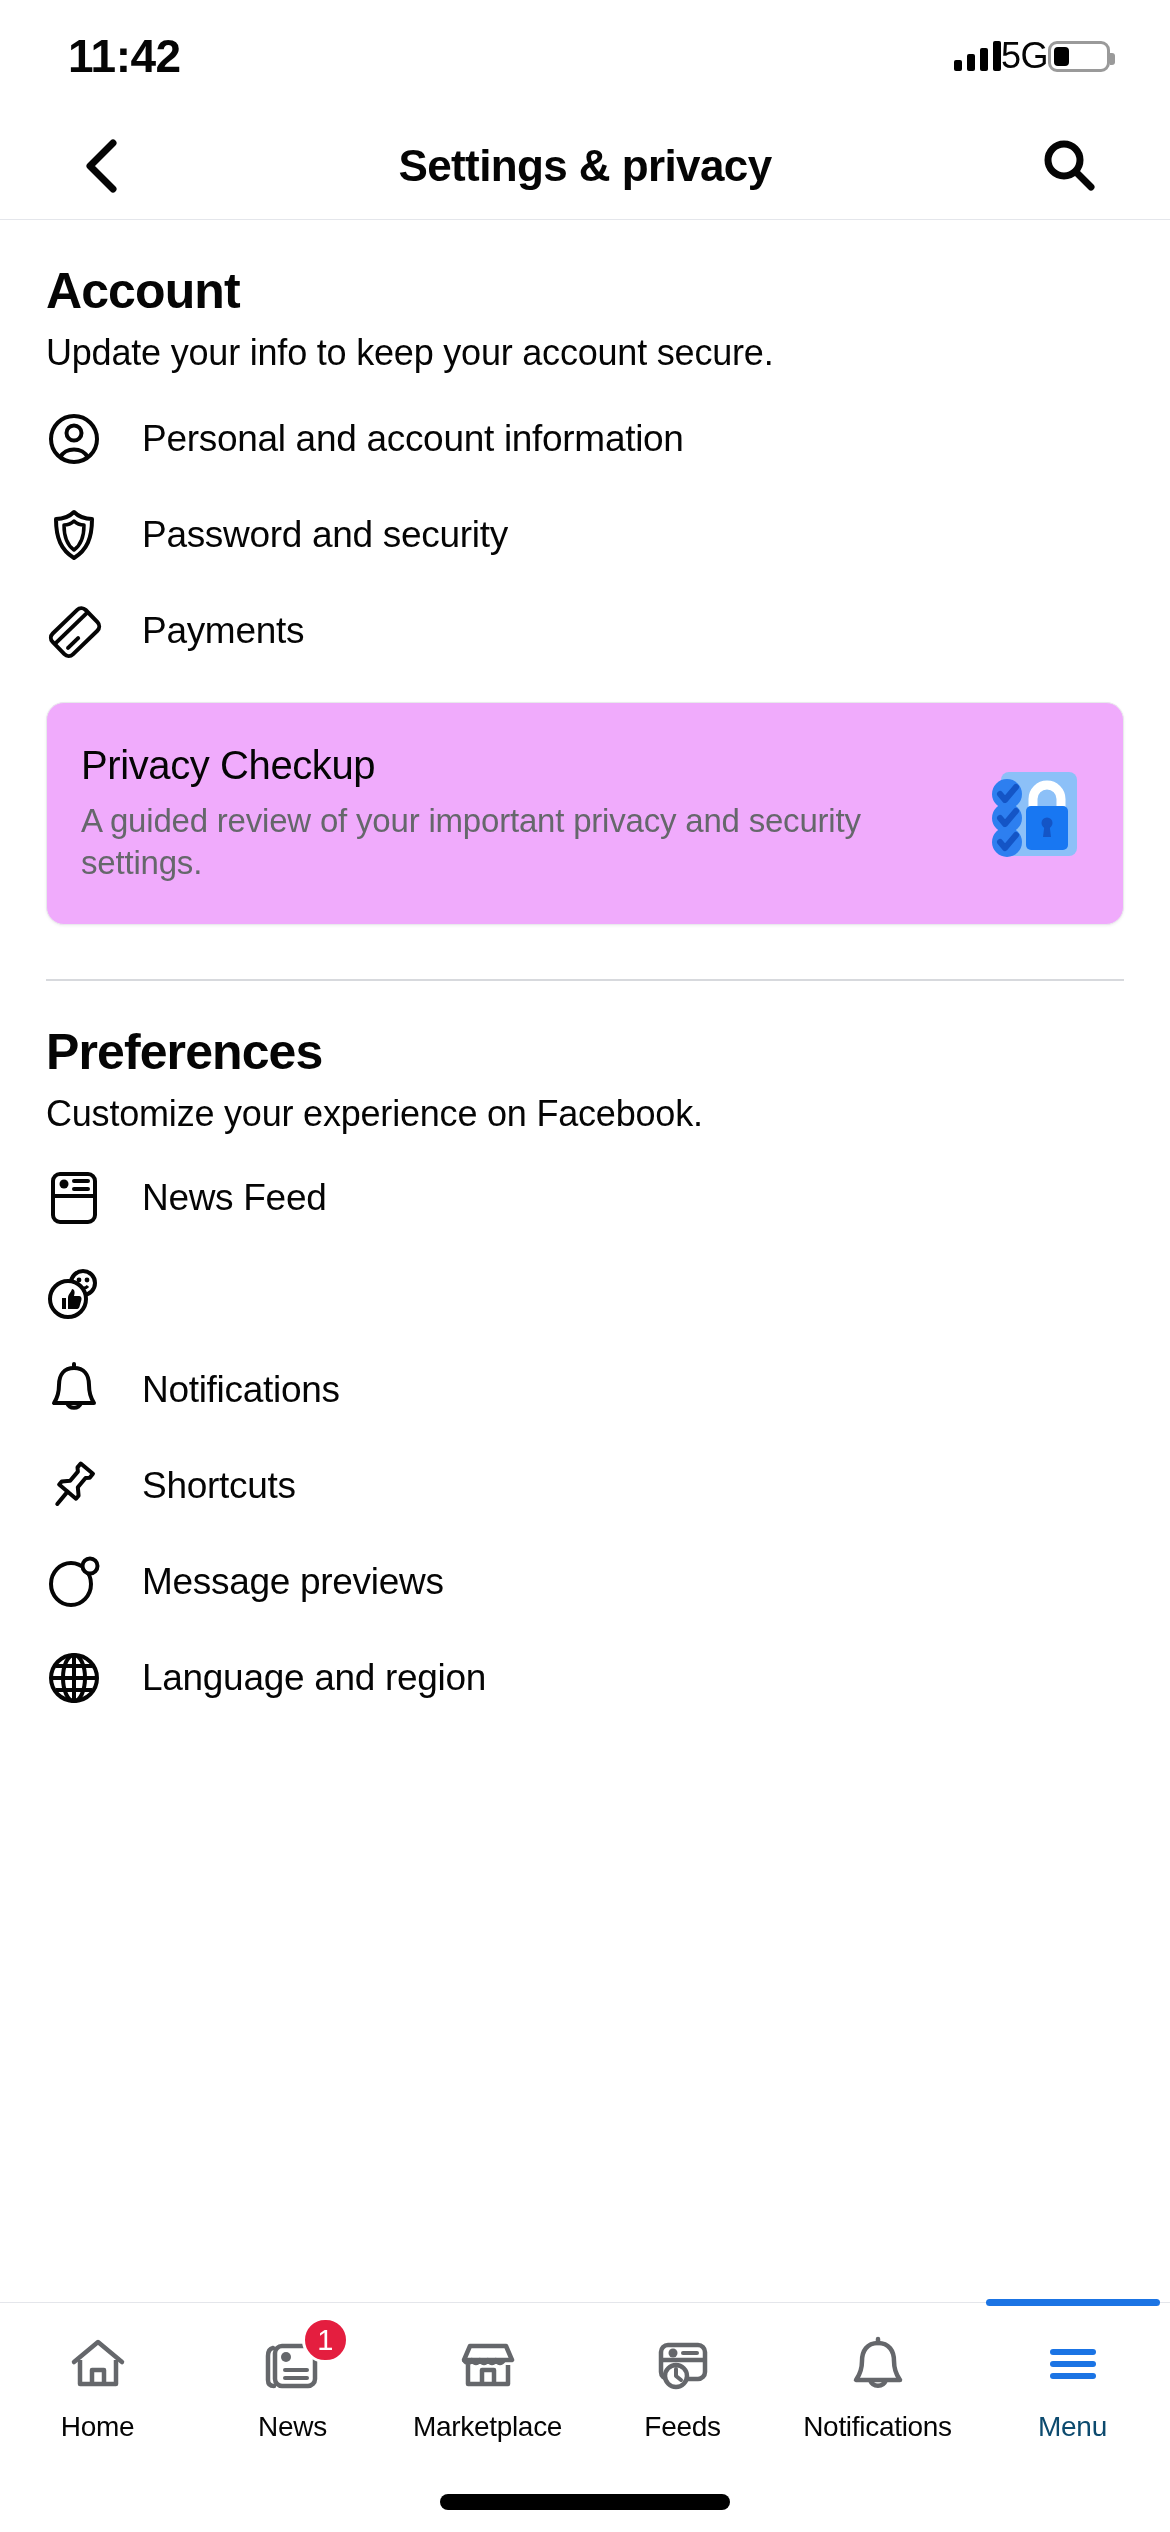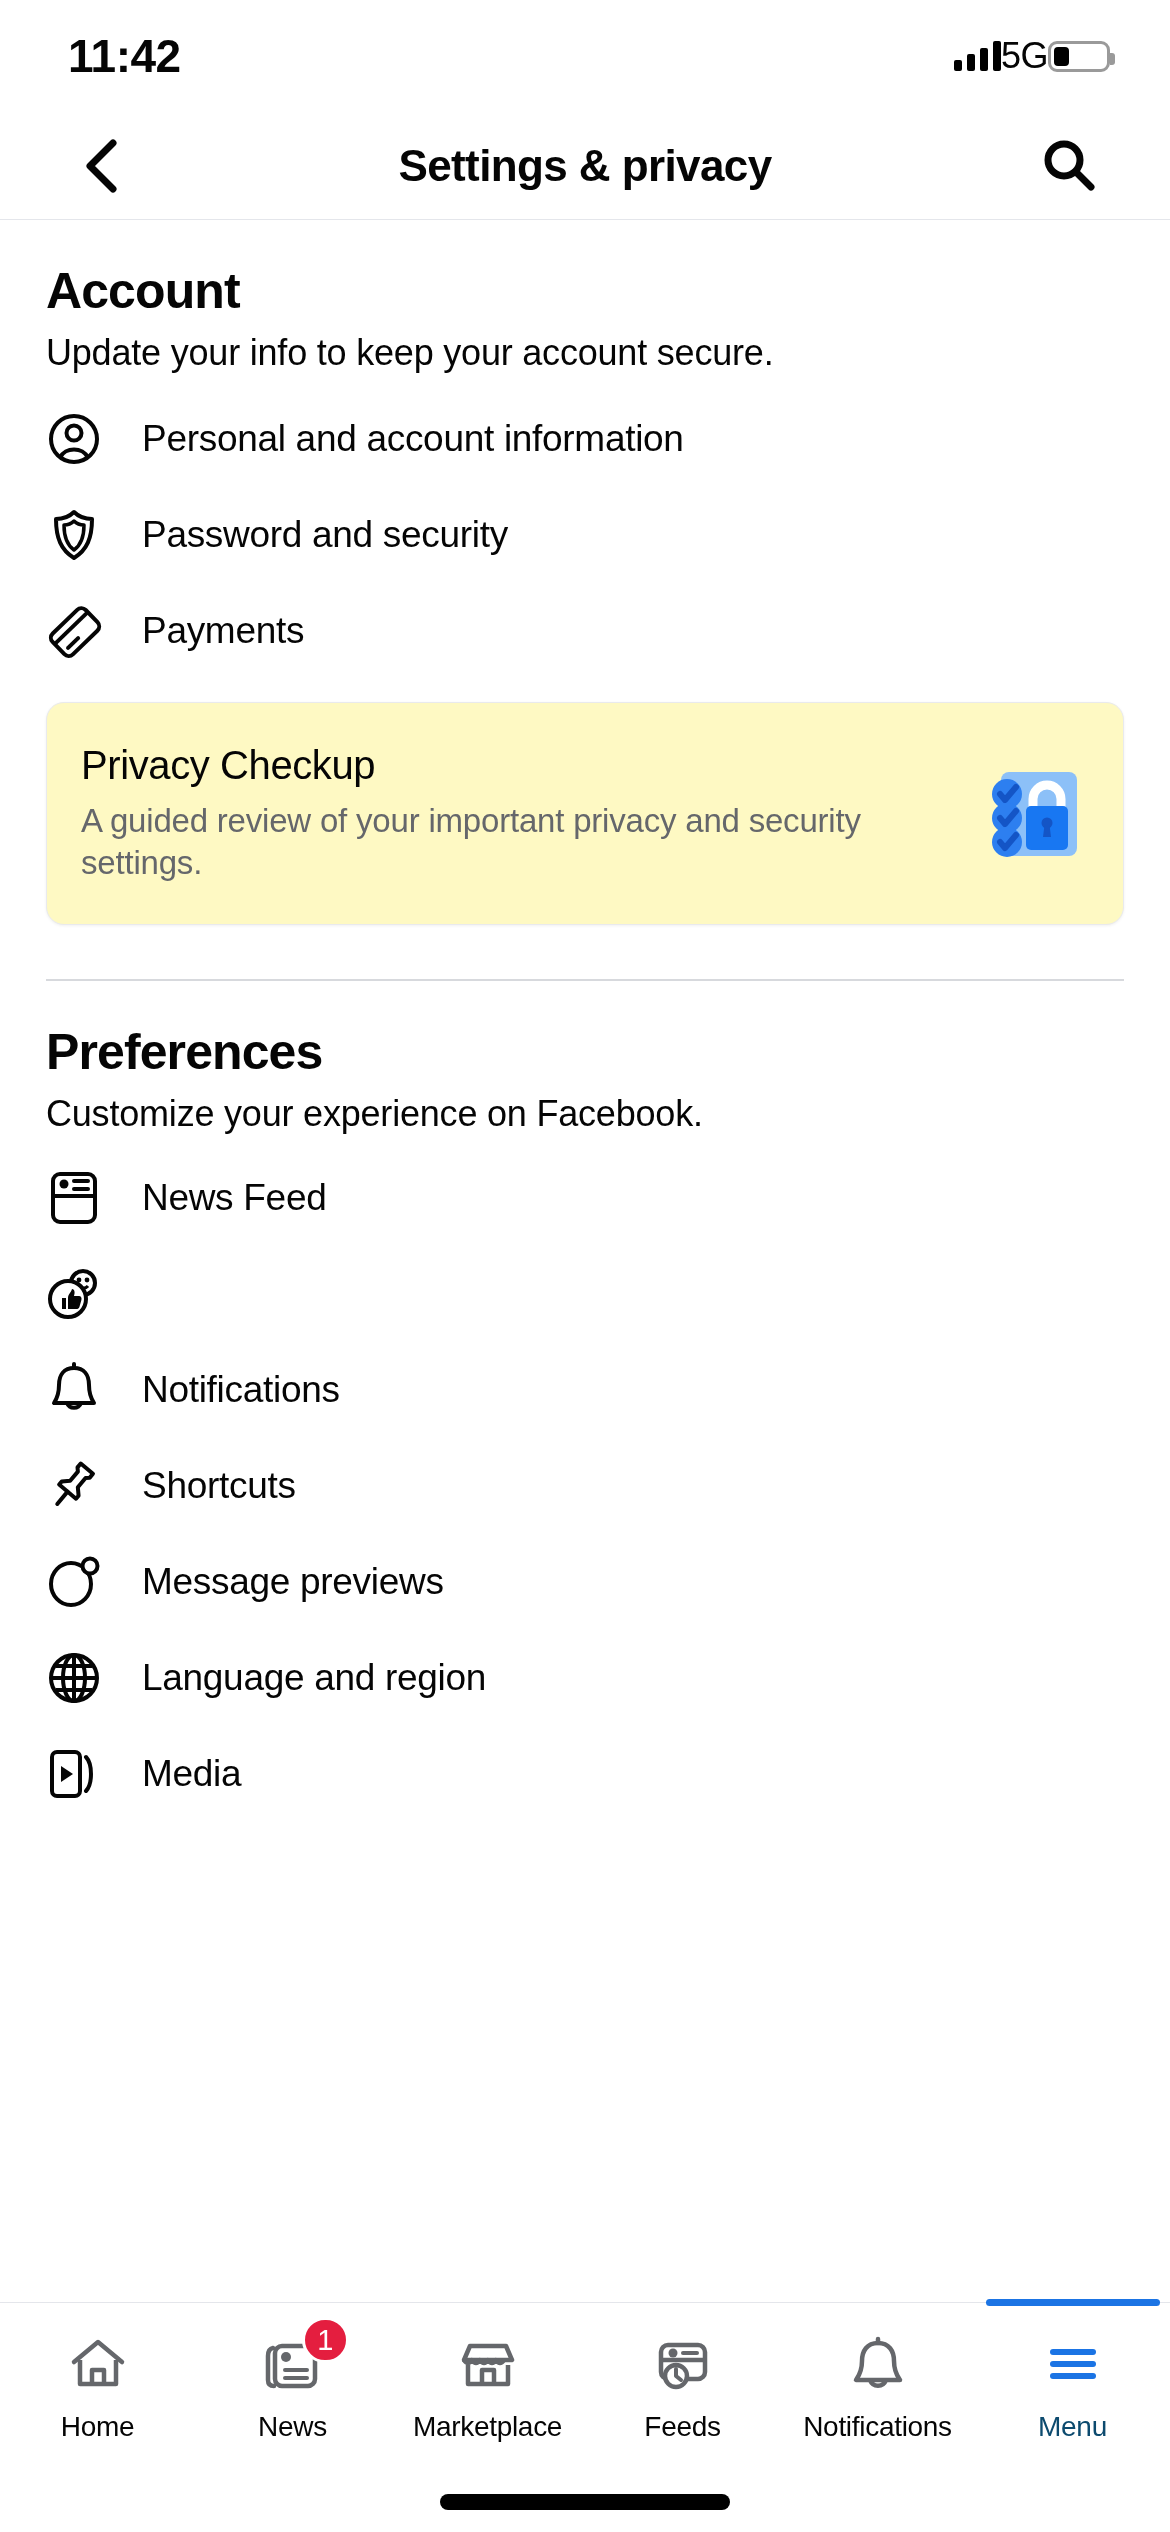--- a/index.html
+++ b/index.html
@@ -59,21 +59,21 @@
   .row .lbl { font-size:37px; letter-spacing:-0.3px; }
 
   .rows-account { margin-top:24px; }
   .rows-prefs { margin-top:22px; }
 
   
   .card {
     margin:30px 0 0 0;
     border:1px solid #e9eaed;
     border-radius:18px;
-    background:#fef9c3;
+    background:#f0abfc;
     box-shadow:0 1px 3px rgba(0,0,0,0.06);
     padding:40px 34px 40px 34px;
     display:flex; align-items:center; gap:28px;
   }
   .card-txt { flex:1; }
   .card-title { font-size:40px; font-weight:500; letter-spacing:-0.4px; }
   .card-sub { font-size:33px; color:#65676b; line-height:1.28; margin-top:12px; letter-spacing:-0.2px; }
   .card-art { width:108px; height:108px; flex:0 0 108px; }
 
   .divider {
@@ -284,30 +284,20 @@
             <ellipse cx="27" cy="27" rx="11" ry="23" fill="none" stroke="#050505" stroke-width="4"></ellipse>
             <line x1="5" y1="27" x2="49" y2="27" stroke="#050505" stroke-width="4"></line>
             <line x1="9" y1="15" x2="45" y2="15" stroke="#050505" stroke-width="4"></line>
             <line x1="9" y1="39" x2="45" y2="39" stroke="#050505" stroke-width="4"></line>
             <line x1="27" y1="4" x2="27" y2="50" stroke="#050505" stroke-width="4"></line>
           </svg>
         </span>
         <span class="lbl">Language and region</span>
       </div>
 
-      <div class="row">
-        <span class="ico">
-          <svg width="56" height="56" viewBox="0 0 56 56">
-            <rect x="6" y="6" width="28" height="44" rx="5" fill="none" stroke="#050505" stroke-width="4"></rect>
-            <path d="M15 20 l12 8 l-12 8 z" fill="#050505"></path>
-            <path d="M40 11 a9 19 0 0 1 0 34" fill="none" stroke="#050505" stroke-width="4" stroke-linecap="round"></path>
-          </svg>
-        </span>
-        <span class="lbl">Media</span>
-      </div>
     </div>
   </div>
 </div>
 
 <div class="tabbar">
 
   <div class="tab">
     <div class="tico">
       <svg width="64" height="64" viewBox="0 0 64 64">
         <path d="M8 30 L32 10 L56 30" fill="none" stroke="#65676B" stroke-width="4.5" stroke-linecap="round" stroke-linejoin="round"></path>

